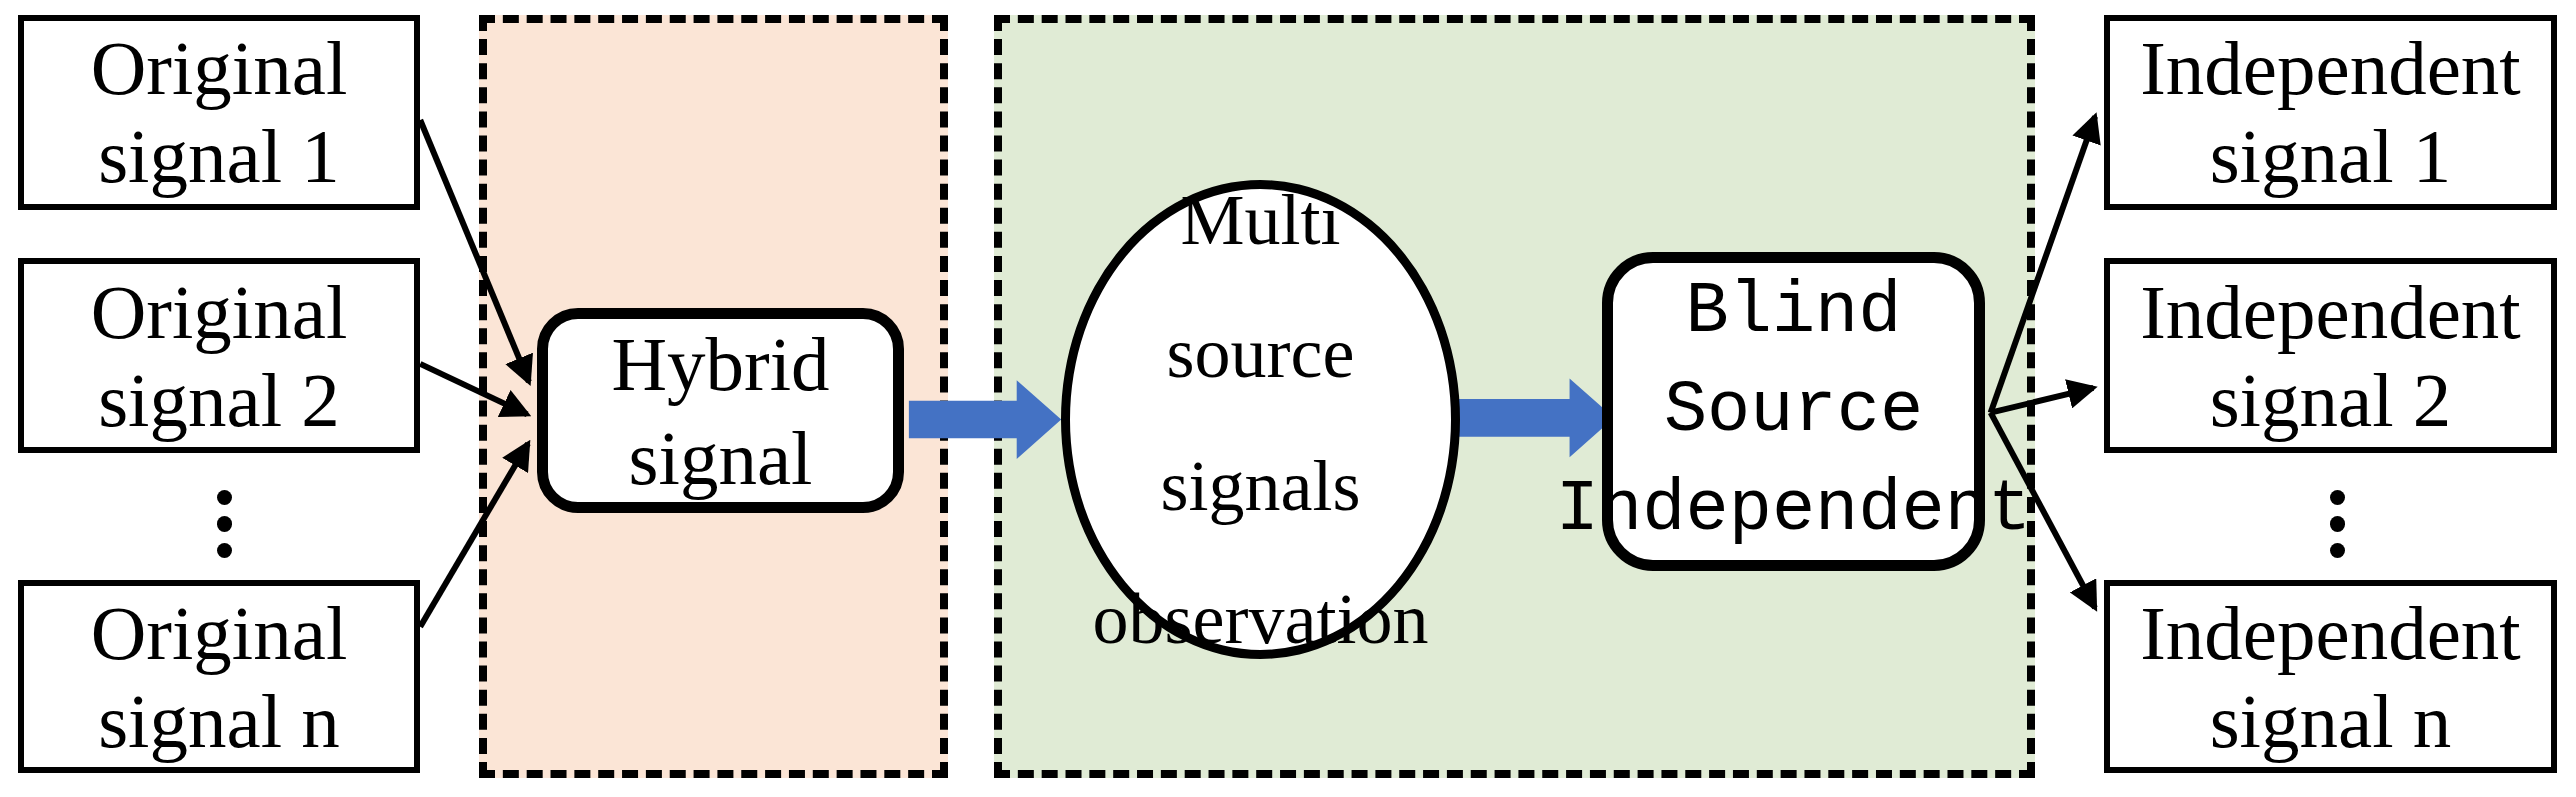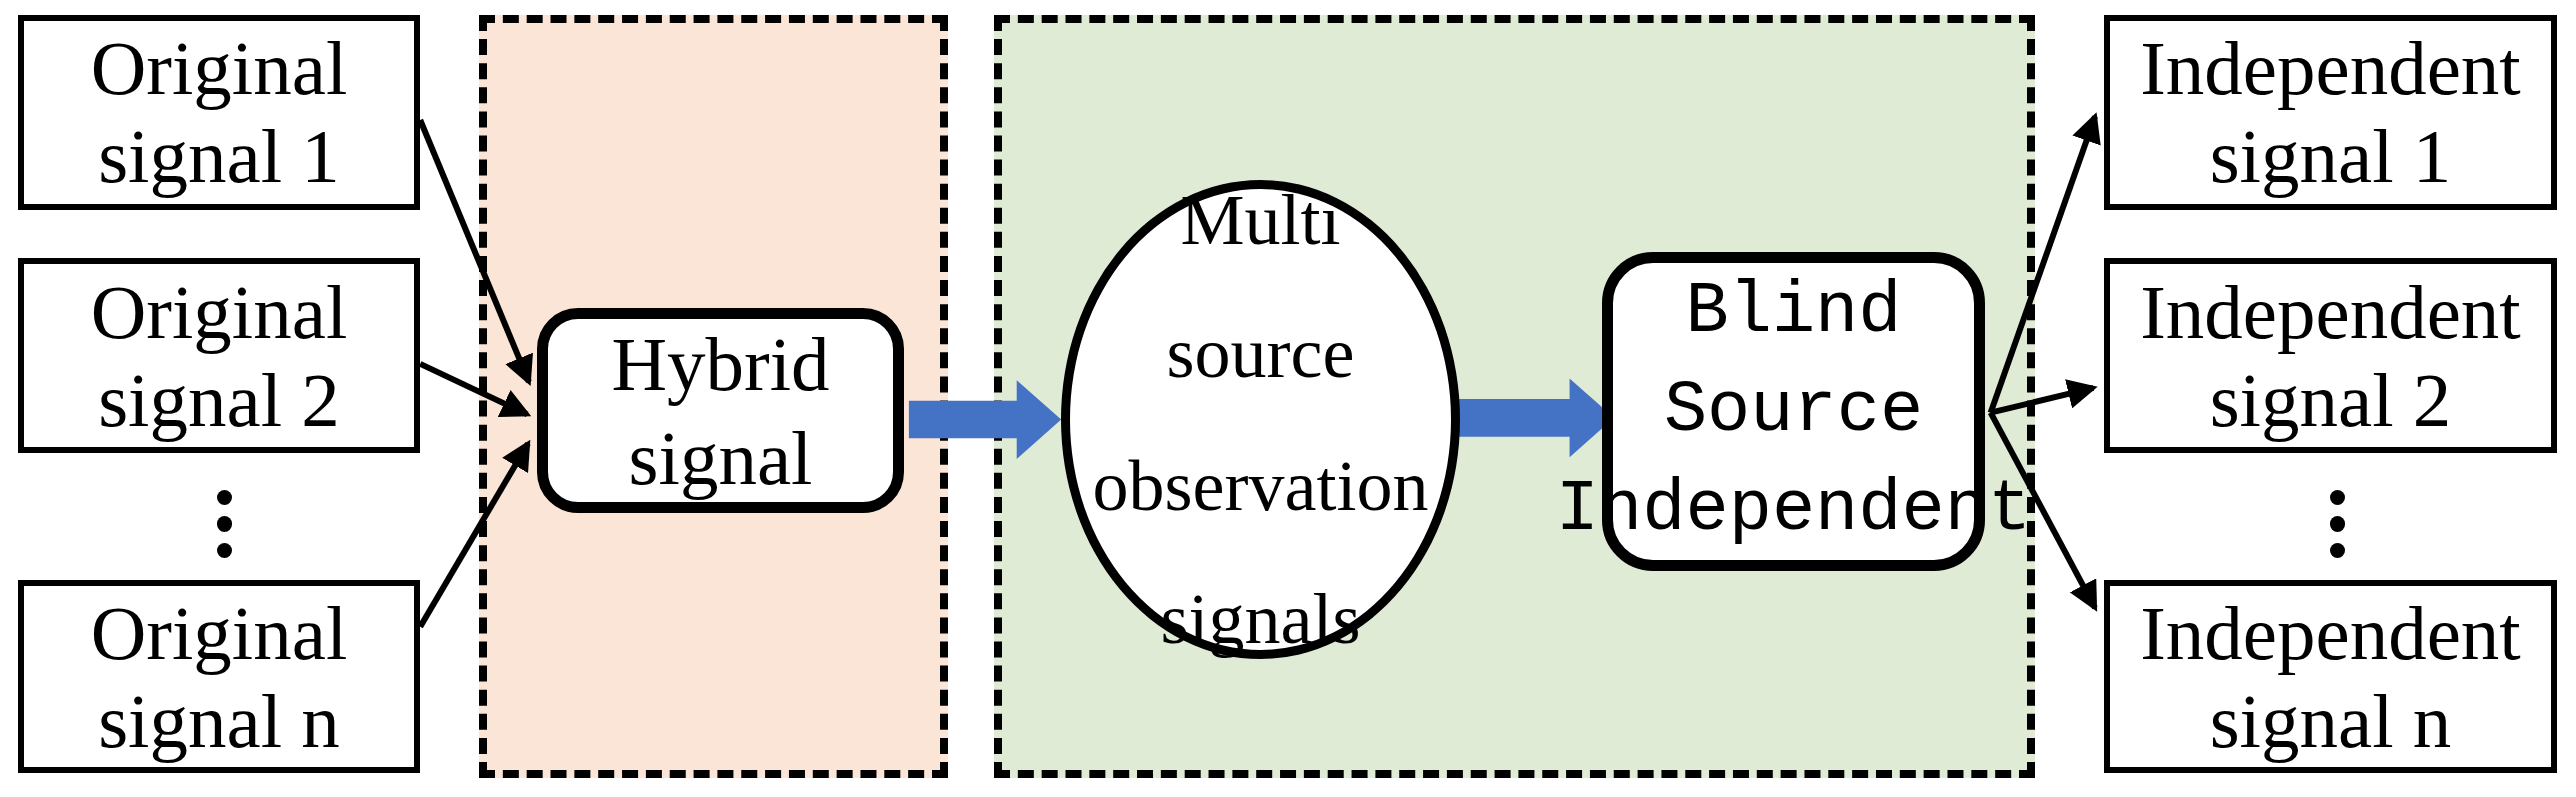--- a/index.html
+++ b/index.html
@@ -138,22 +138,22 @@
   </div>
 
   <div class="procbox hybrid">
     <div class="ln-txt">Hybrid</div>
     <div class="ln-txt">signal</div>
   </div>
 
   <div class="ellipse">
     <div class="ln-txt">Multi</div>
     <div class="ln-txt">source</div>
+    <div class="ln-txt">signals</div>
     <div class="ln-txt">observation</div>
-    <div class="ln-txt">signals</div>
   </div>
 
   <div class="procbox bss">
     <div class="ln-txt">Blind</div>
     <div class="ln-txt">Source</div>
     <div class="ln-txt">Independent</div>
   </div>
 
   <div class="sigbox r1">
     <div class="ln-txt">Independent</div>

